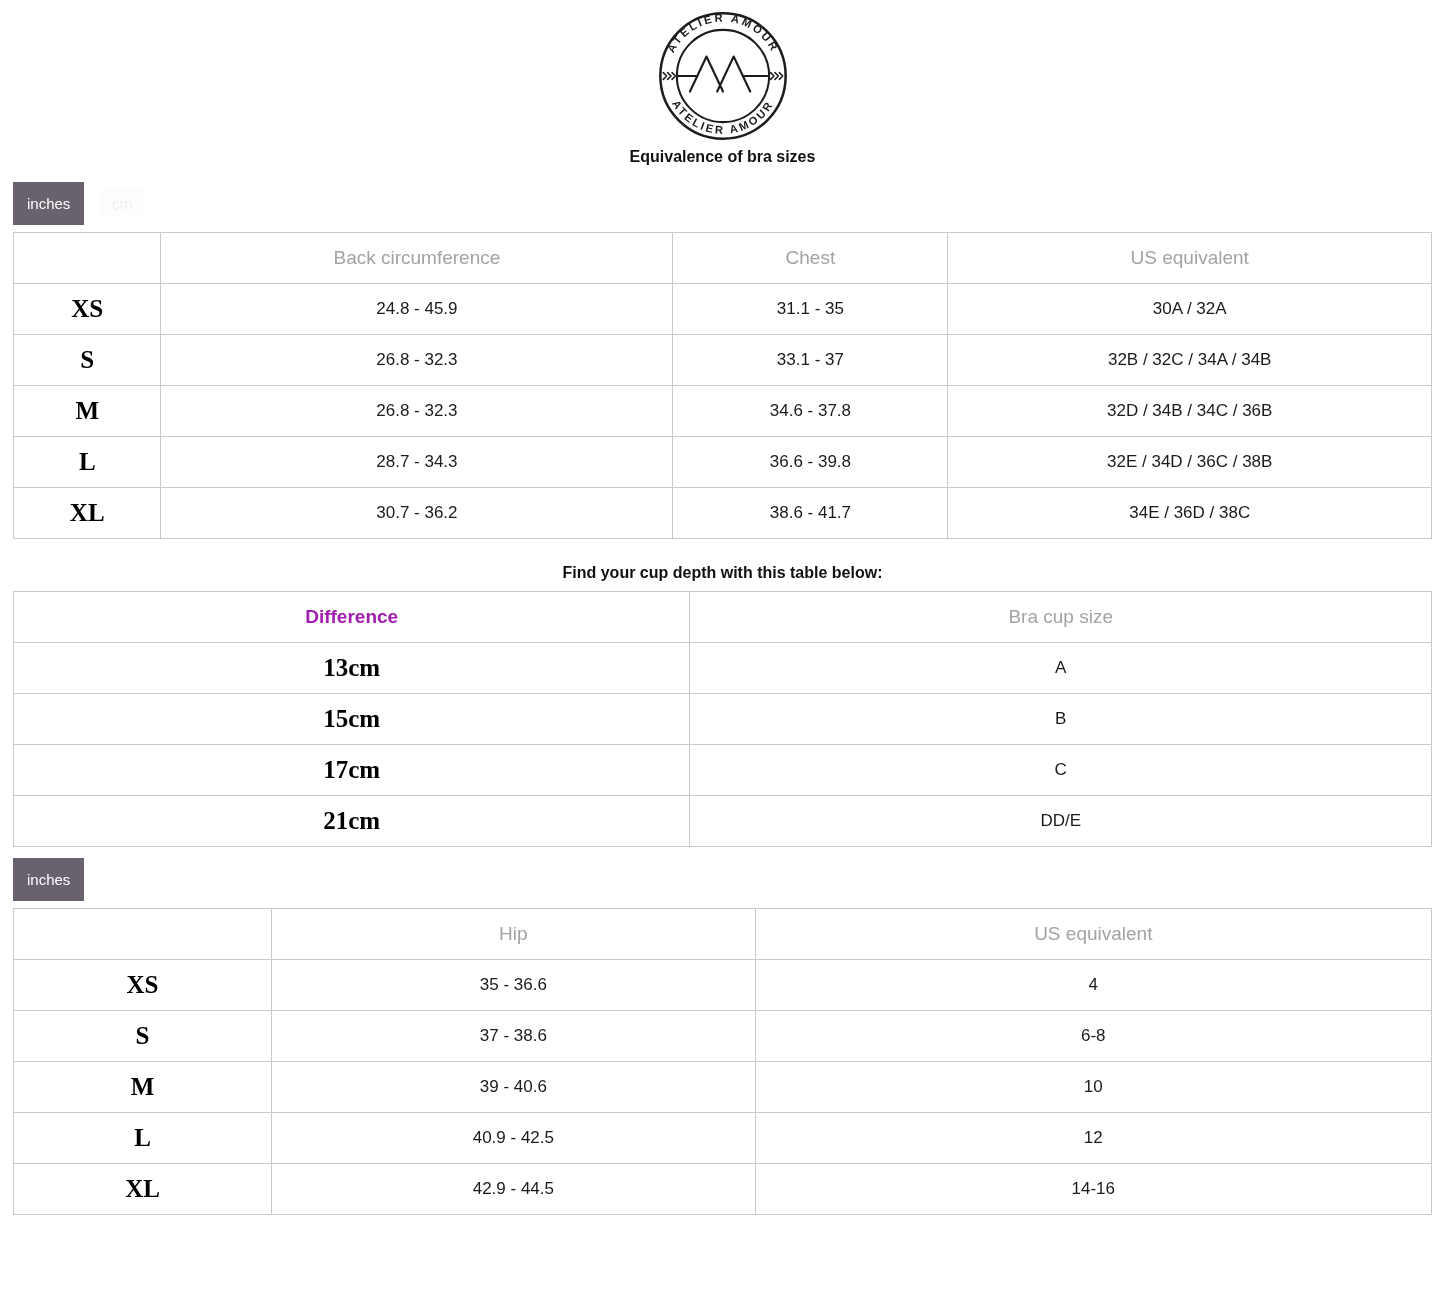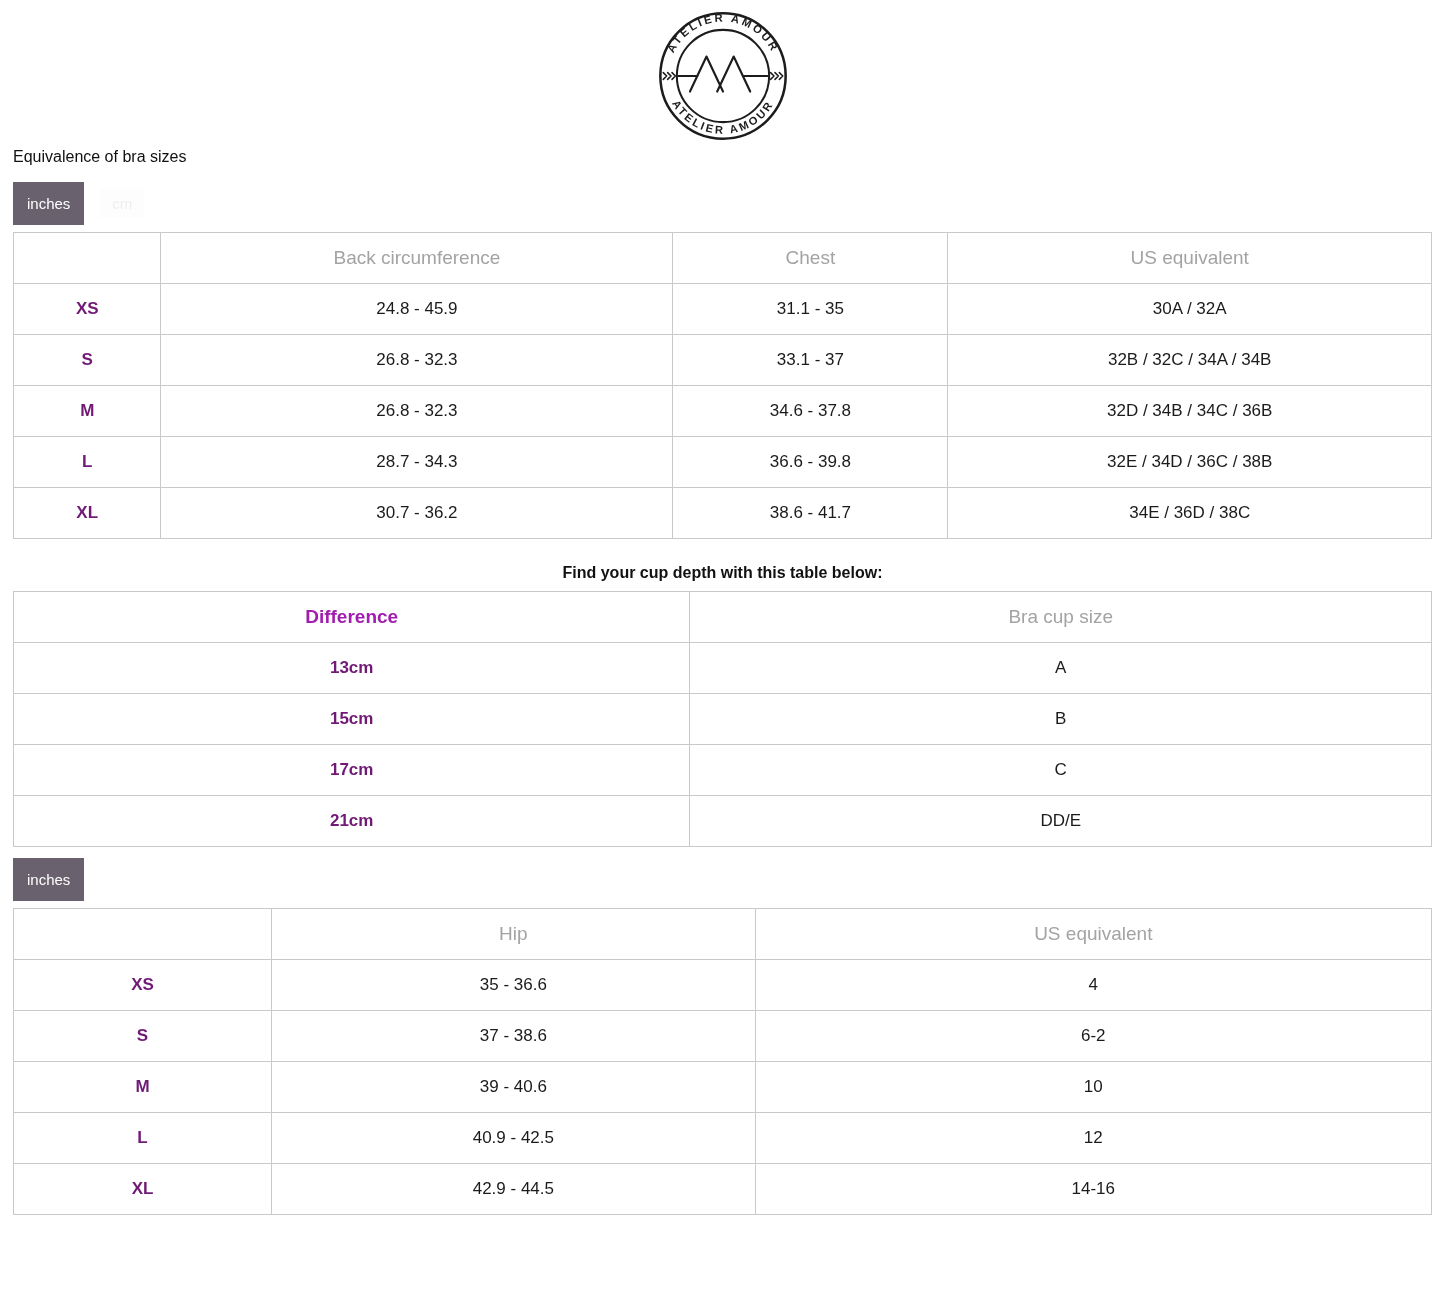--- a/index.html
+++ b/index.html
@@ -7,23 +7,23 @@
     margin: 0;
     background: #ffffff;
     font-family: "Liberation Sans", "DejaVu Sans", sans-serif;
   }
   body { width: 1445px; min-height: 1300px; }
   .wrap { padding: 0 13px; }
 
   
   .logo-row { text-align: center; padding-top: 8px; line-height: 0; }
   .page-title {
-    text-align: left;
+    text-align: center;
     font-size: 16px;
-    font-weight: normal;
+    font-weight: bold;
     color: #111;
     margin: 4px 0 16px 0;
     line-height: 18px;
   }
 
   
   .unit-row { display: flex; align-items: center; margin: 6px 0 7px 0; }
   .unit-row.second { margin: 11px 0 7px 0; }
   .badge {
     display: inline-block;
@@ -59,21 +59,21 @@
   td {
     border: 1px solid #c9c9c9;
     height: 51px;
     text-align: center;
     vertical-align: middle;
     padding: 0 6px;
     overflow: hidden;
   }
   .th   { color: #a3a3a3; font-size: 19px; font-weight: normal; }
   .thb  { color: #a21caf; font-size: 19px; font-weight: bold; }
-  .lbl  { color: #701a75; font-size: 17px; font-weight: bold; }
+  .lbl  { color: #000000; font-size: 25px; font-weight: bold; font-family: Liberation Serif, serif; }
   .val  { color: #1b1b1b; font-size: 17px; }
 
   .mid-title {
     text-align: center;
     font-size: 16px;
     font-weight: bold;
     color: #111;
     margin: 25px 0 9px 0;
     line-height: 18px;
   }
@@ -214,21 +214,21 @@
       <td class="th">US equivalent</td>
     </tr>
     <tr>
       <td class="lbl">XS</td>
       <td class="val">35 - 36.6</td>
       <td class="val">4</td>
     </tr>
     <tr>
       <td class="lbl">S</td>
       <td class="val">37 - 38.6</td>
-      <td class="val">6-2</td>
+      <td class="val">6-8</td>
     </tr>
     <tr>
       <td class="lbl">M</td>
       <td class="val">39 - 40.6</td>
       <td class="val">10</td>
     </tr>
     <tr>
       <td class="lbl">L</td>
       <td class="val">40.9 - 42.5</td>
       <td class="val">12</td>

